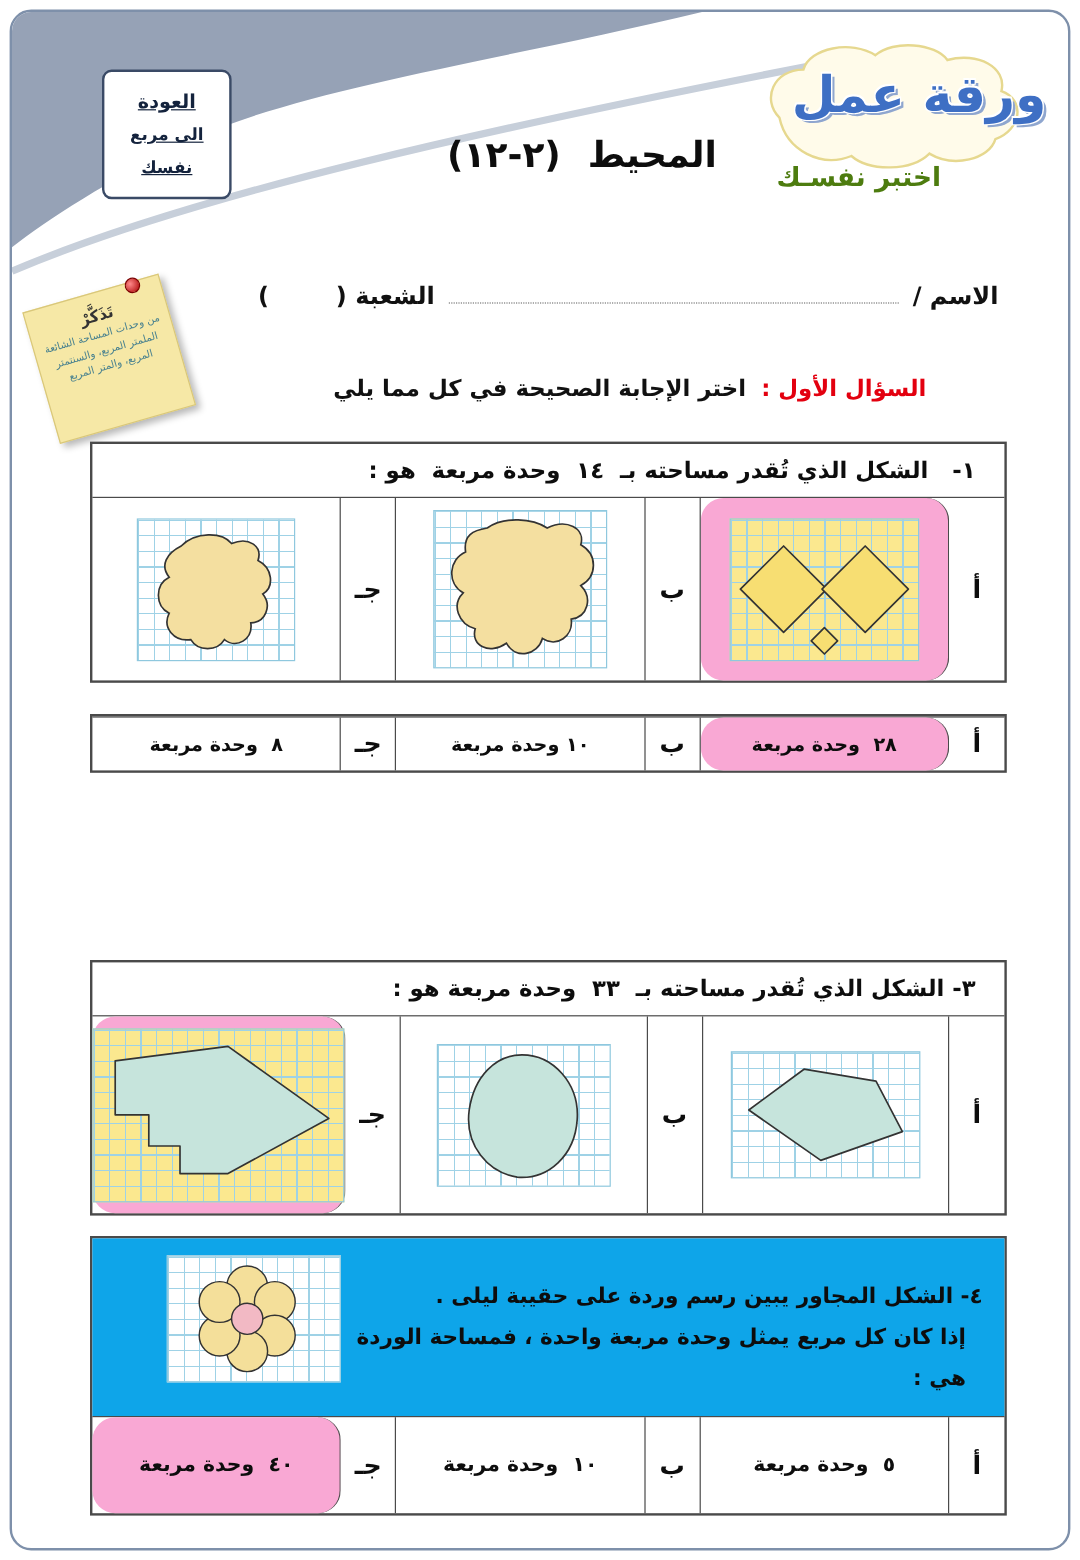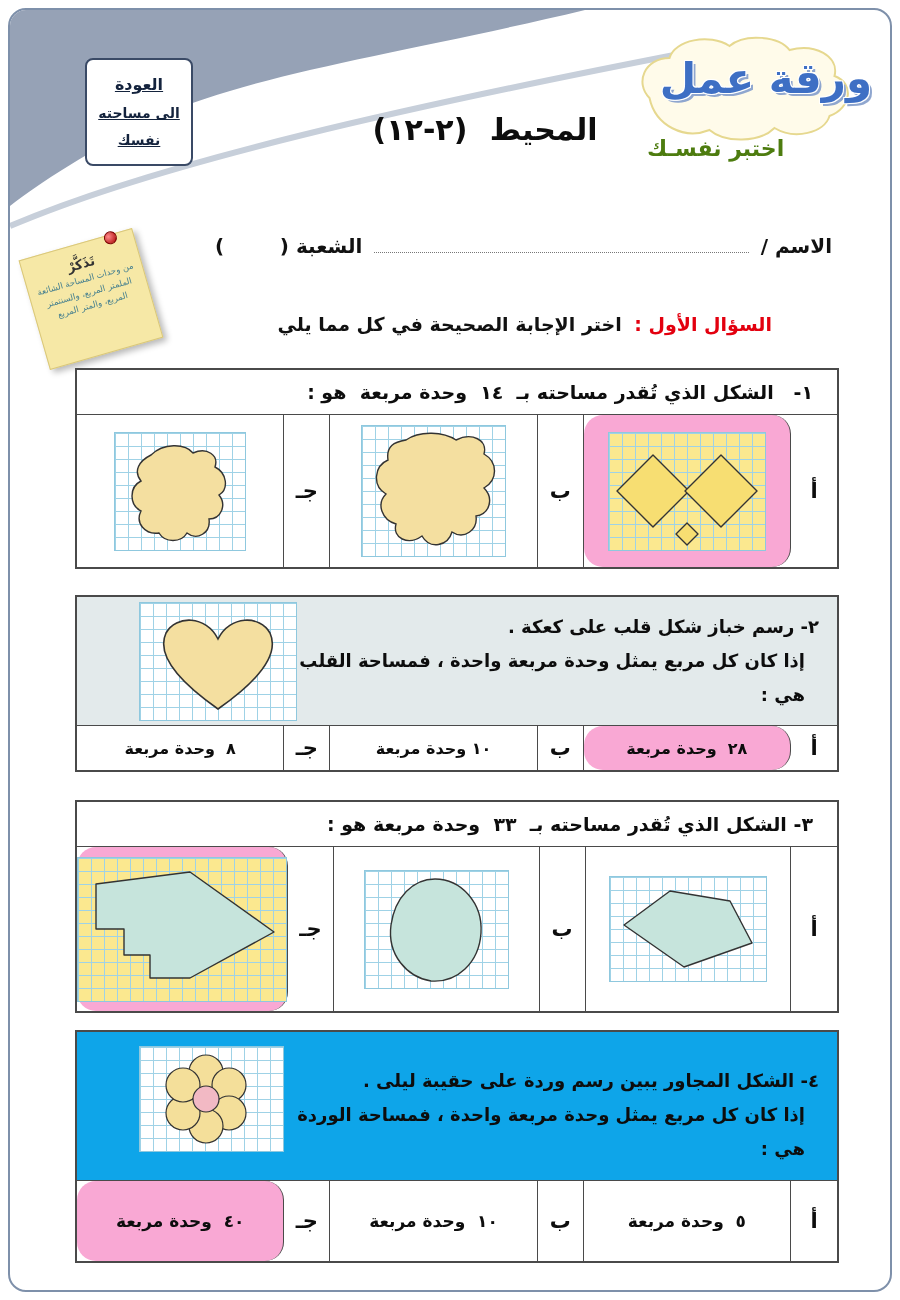--- a/index.html
+++ b/index.html
@@ -112,21 +112,21 @@
 <div class="page">
   <div class="frame">
 
     <svg class="swoosh" viewBox="0 0 879 240" preserveAspectRatio="none">
       <path d="M0,0 H575 C400,42 250,62 150,106 C80,140 28,174 0,196 Z" fill="#96A2B6"></path>
       <path d="M0,216 C150,152 400,96 690,40" fill="none" stroke="#C7CFDA" stroke-width="6"></path>
     </svg>
 
     <div class="back-box">
       <div class="bb1">العودة</div>
-      <div class="bb2">الى مساحته</div>
+      <div class="bb2">الى مربع</div>
       <div class="bb2">نفسك</div>
     </div>
 
     <div class="logo">
       <svg viewBox="0 0 230 120">
         <path d="M20,70 C5,55 15,30 40,30 C45,12 80,5 100,18 C115,5 150,8 160,22 C185,15 210,28 205,48 C225,55 222,80 200,88 C195,105 165,112 145,100 C130,115 95,115 80,102 C55,112 26,98 20,70 Z" fill="#FFFBEA" stroke="#E6D88F" stroke-width="2"></path>
       </svg>
       <div class="logo-title">ورقة عمل</div>
       <div class="logo-sub">اختبر نفسـك</div>
     </div>
@@ -183,31 +183,20 @@
           <div class="grid-box gb-q1c">
             <svg viewBox="0 0 130 117">
               <path d="M36,22 C48,10 70,10 78,20 C92,14 104,22 100,34 C112,40 114,56 104,62 C112,72 106,86 94,86 C96,100 82,108 72,100 C66,110 50,110 44,100 C30,102 20,90 26,78 C14,72 14,54 26,48 C18,38 24,28 36,22 Z" fill="#F4DFA0" stroke="#333" stroke-width="1.4"></path>
             </svg>
           </div>
         </div>
       </div>
     </div>
 
     <div class="qbox q2">
-      <div class="q2-top">
-        <div class="q2-text">
-          <div>٢- رسم خباز شكل قلب على كعكة .</div>
-          <div class="indent">إذا كان كل مربع يمثل وحدة مربعة واحدة ، فمساحة القلب هي :</div>
-        </div>
-        <div class="grid-box gb-heart">
-          <svg viewBox="0 0 156 117">
-            <path d="M78,106 C38,78 16,52 26,30 C36,12 66,12 78,36 C90,12 120,12 130,30 C140,52 118,78 78,106 Z" fill="#F4DFA0" stroke="#333" stroke-width="1.6"></path>
-          </svg>
-        </div>
-      </div>
       <div class="opt-row ans">
         <div class="lbl">أ</div>
         <div class="ansc hl">٢٨&nbsp; وحدة مربعة</div>
         <div class="lbl">ب</div>
         <div class="ansc">١٠ وحدة مربعة</div>
         <div class="lbl">جـ</div>
         <div class="ansc">٨&nbsp; وحدة مربعة</div>
       </div>
     </div>
 

